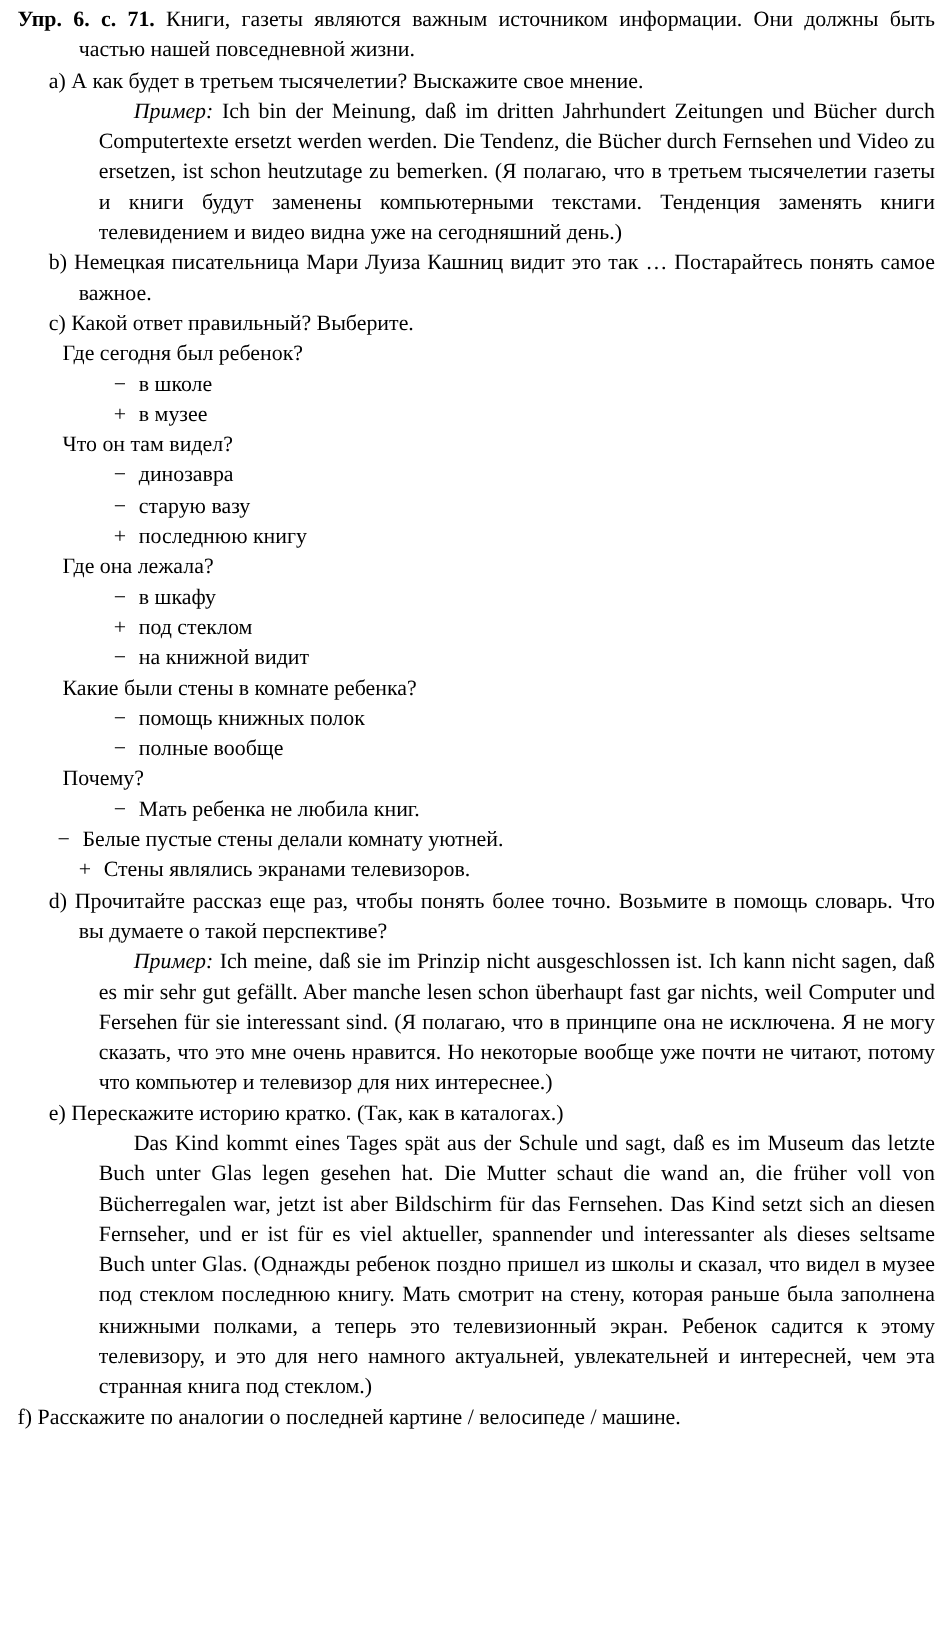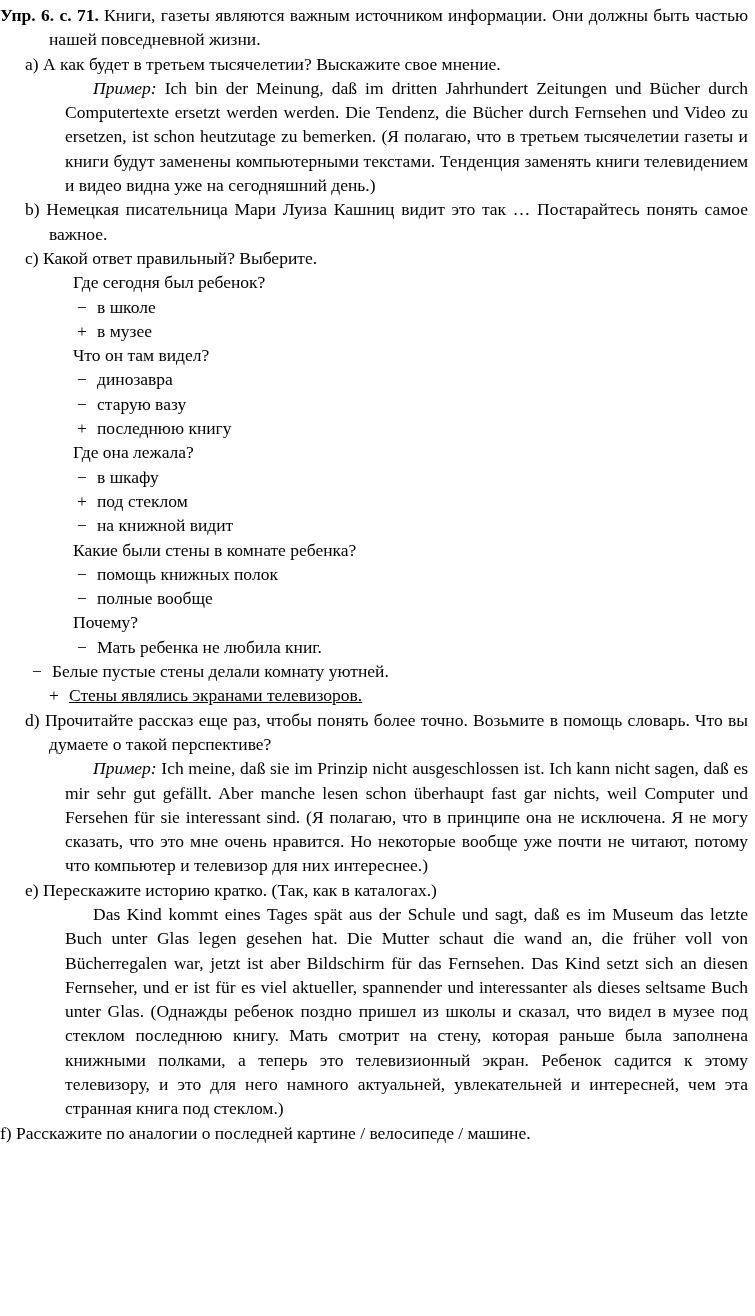--- a/index.html
+++ b/index.html
@@ -4,21 +4,21 @@
 <style>
   html, body {
     margin: 0;
     padding: 0;
     background: #ffffff;
   }
   .page {
     width: 755px;
     min-height: 1316px;
     box-sizing: border-box;
-    padding: 3px 7px 6px 0;
+    padding: 3px 7px 6px 14px;
     font-family: "Liberation Serif", "DejaVu Serif", serif;
     font-size: 17.5px;
     line-height: 24.3px;
     color: #000000;
     background: #ffffff;
   }
   p { margin: 0; text-align: justify; }
   .b { font-weight: bold; }
   .i { font-style: italic; }
 
@@ -28,27 +28,27 @@
   
   .p-item { padding-left: 49px; text-indent: -24px; }
 
   
   .p-f { padding-left: 22px; text-indent: -22px; }
 
   
   .p-example { margin-left: 65px; text-indent: 28px; }
 
   
-  .p-q { margin-left: 73px; }
+  .p-q { margin-left: 36px; }
 
   
   .p-opt { margin-left: 77px; text-align: left; }
   .p-opt .sign { display: inline-block; width: 20px; }
   .p-opt.out1 { margin-left: 32px; }
-  .p-opt.out2 { margin-left: 49px; text-decoration: underline; }
+  .p-opt.out2 { margin-left: 49px; }
 </style>
 </head>
 <body>
 
 <div class="page">
 
   <p class="p-head"><span class="b">Упр. 6. с. 71.</span> <span>Книги, газеты являются важным источником информации. Они должны быть частью нашей повседневной жизни.</span></p>
 
   <p class="p-item"><span>a)</span> <span>А как будет в третьем тысячелетии? Выскажите свое мнение.</span></p>
 

